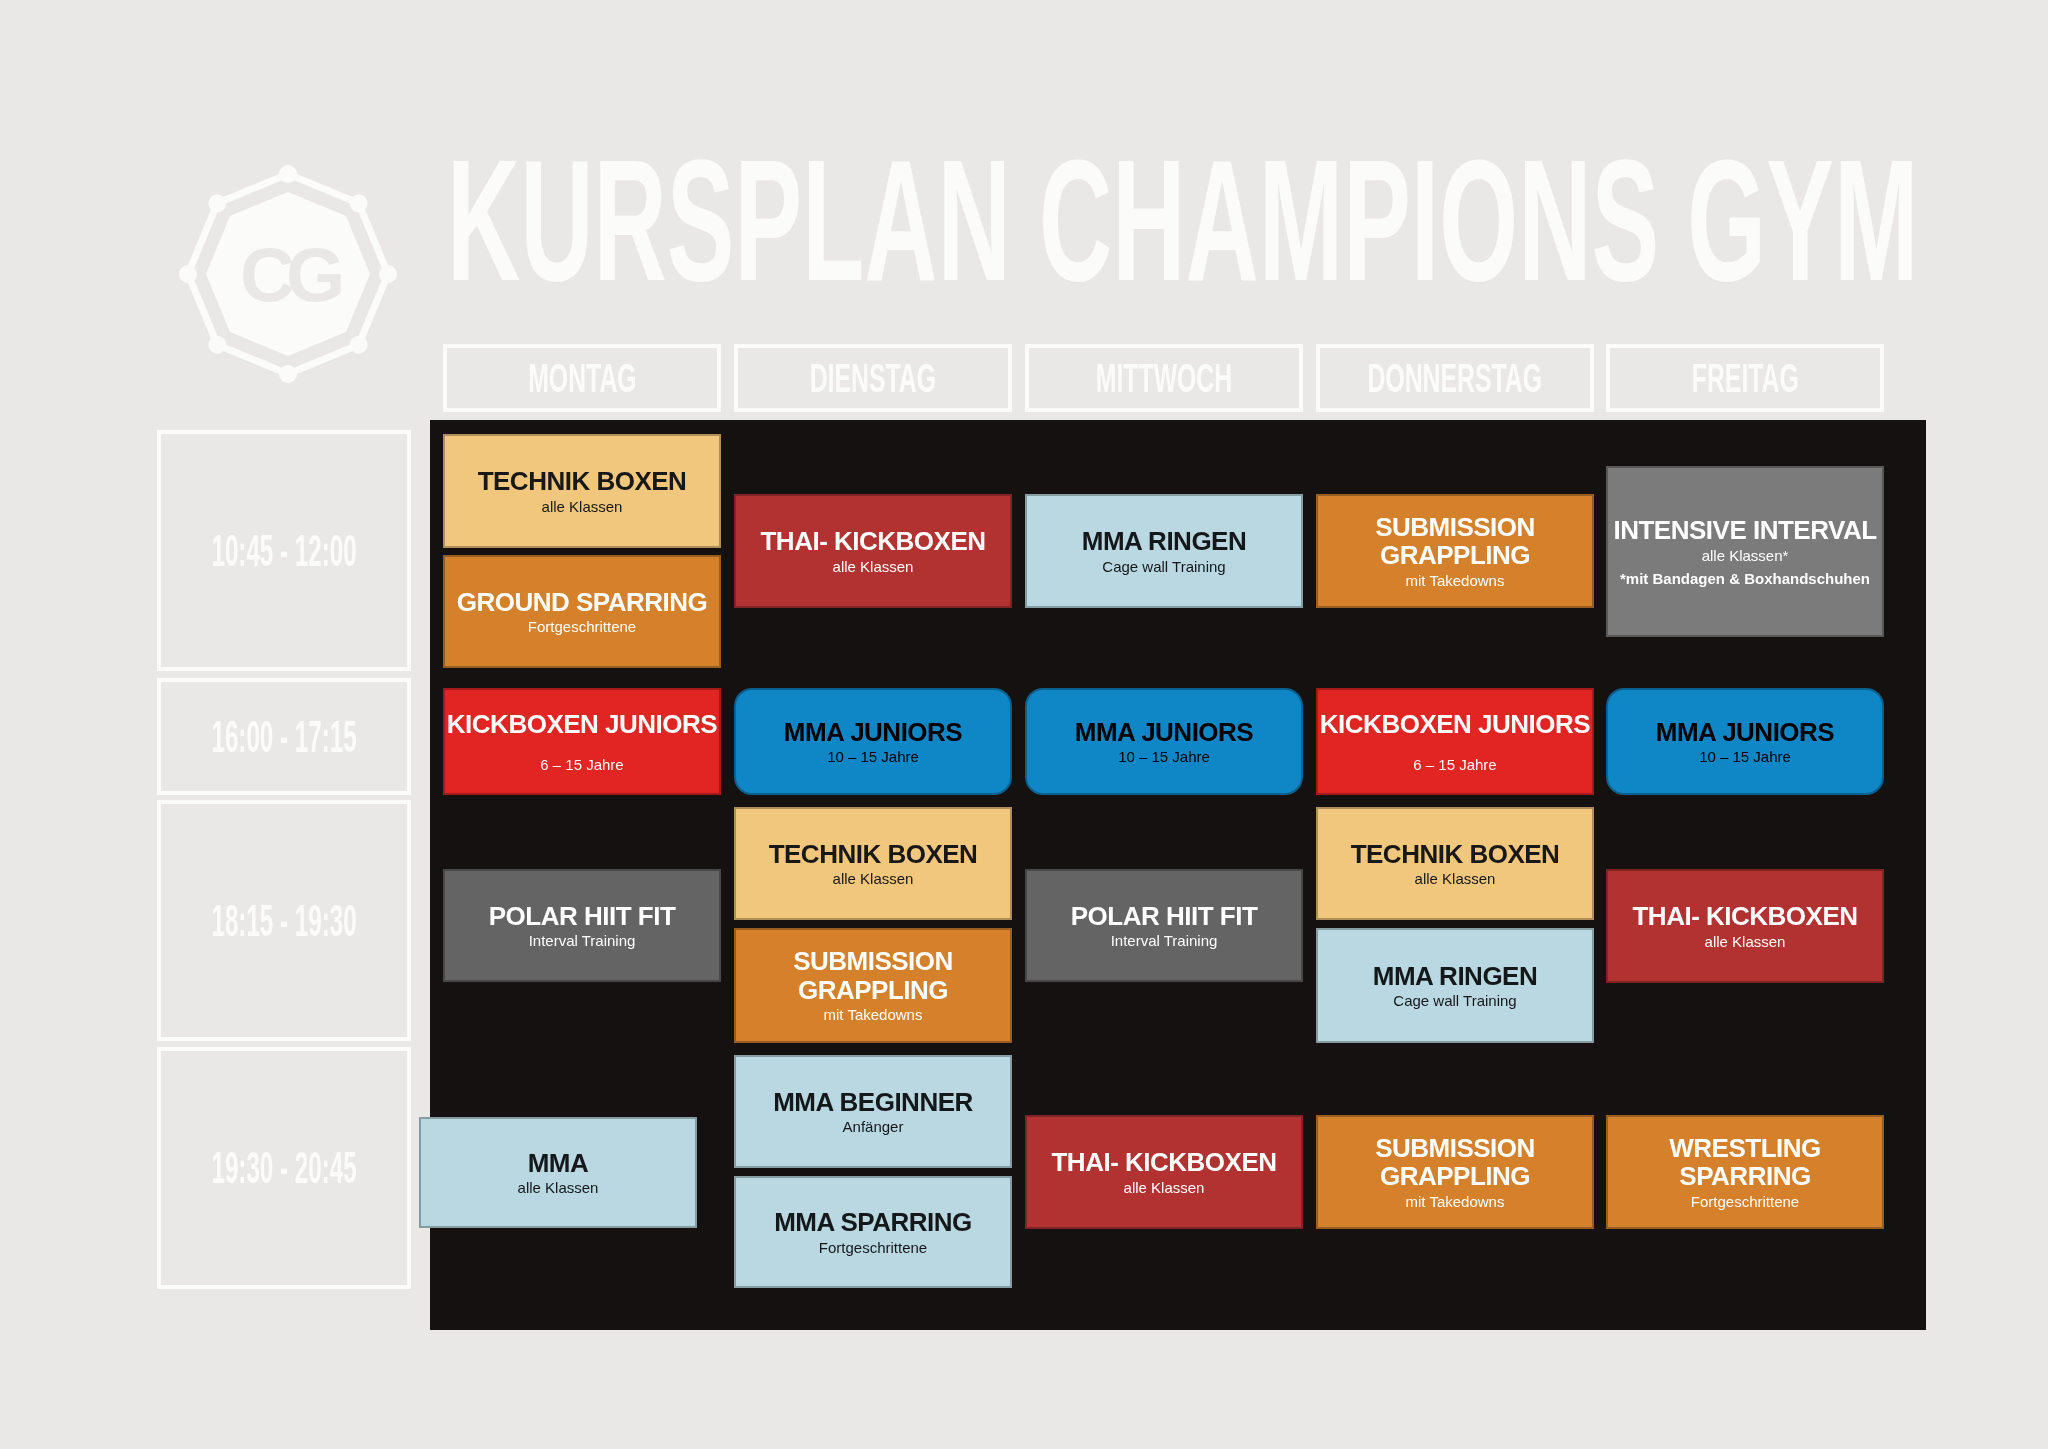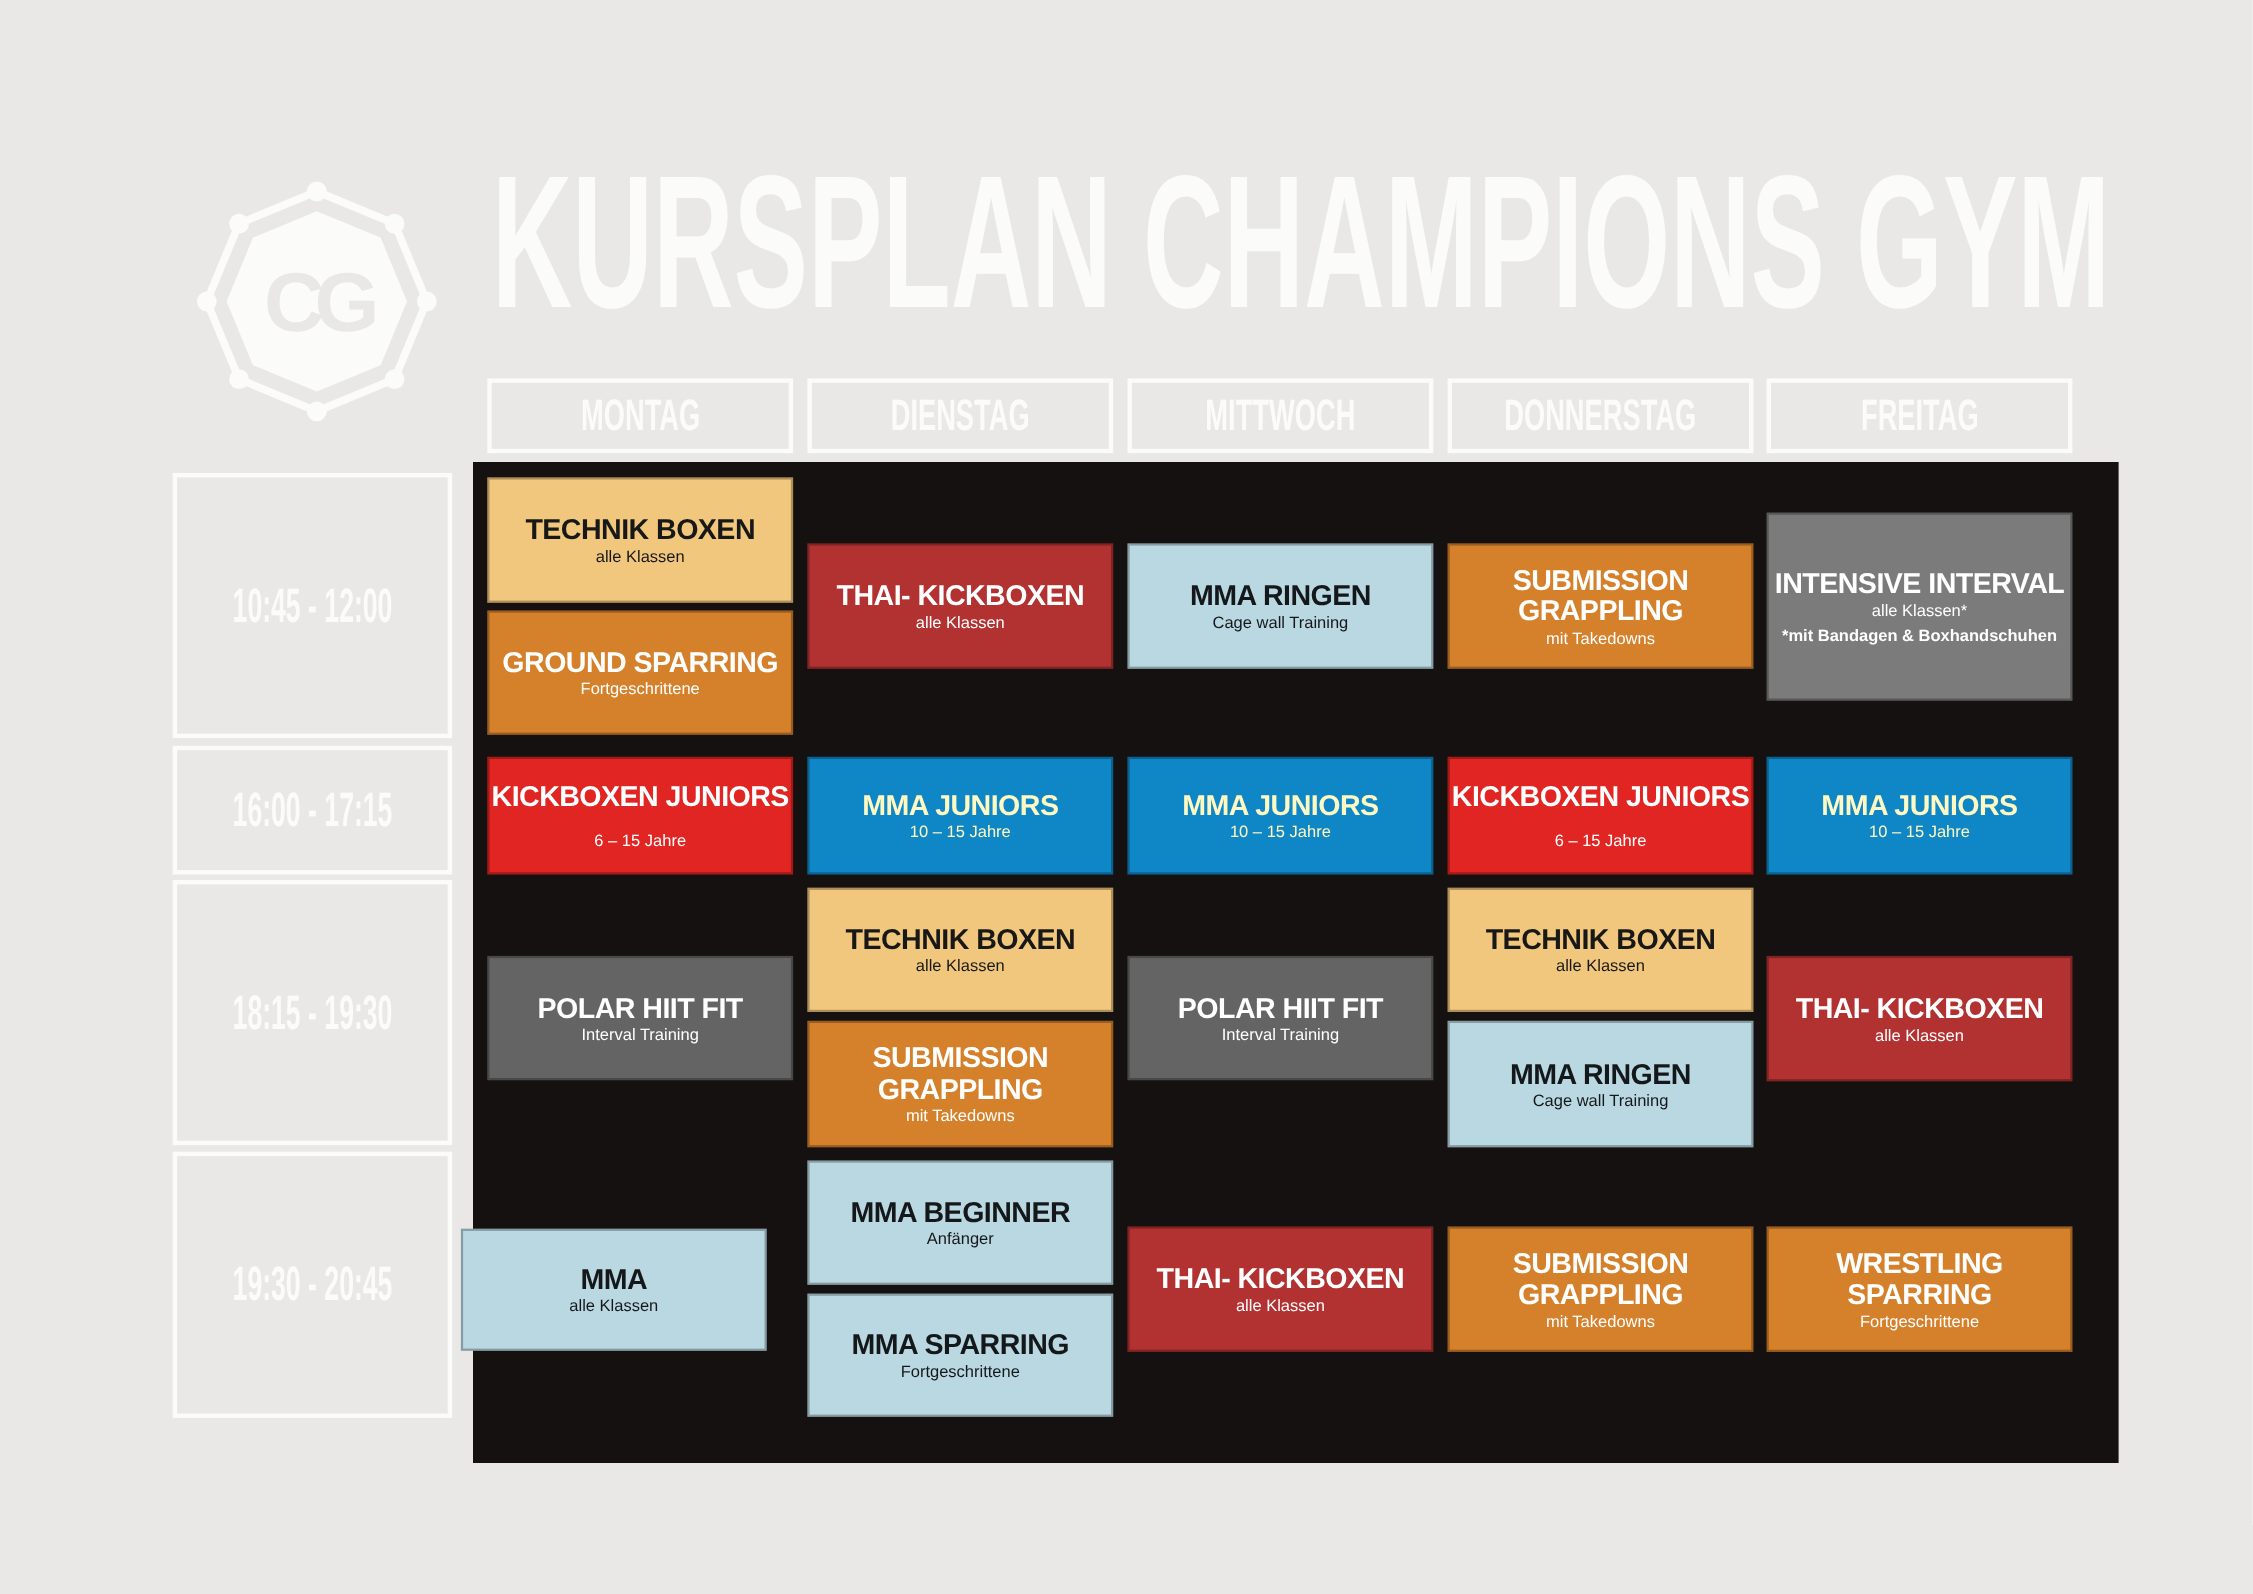--- a/index.html
+++ b/index.html
@@ -43,21 +43,21 @@
   }
   .cell-title{font-weight:700;font-size:26px;line-height:1.1;letter-spacing:-0.5px;white-space:nowrap;}
   .cell.wrap .cell-title{white-space:normal;}
   .cell-sub{font-weight:400;font-size:15px;line-height:1.15;margin-top:2px;}
   .cell-note{font-weight:700;font-size:15px;line-height:1.15;margin-top:6px;}
   
   .c-tan{background:var(--c-tan,#f1c77d);color:#181818;}
   .c-orange{background:var(--c-orange,#d5812b);color:#fff;}
   .c-darkred{background:var(--c-dark_red,#b13231);color:#fff;}
   .c-red{background:var(--c-bright_red,#e02522);color:#fff;gap:16px;}
-  .c-blue{background:var(--c-blue,#0f86c5);color:#fef9c3;}
+  .c-blue{background:var(--c-blue,#0f86c5);color:#000000;border-radius:18px;}
   .c-lightblue{background:var(--c-light_blue,#bad8e2);color:#15181a;}
   .c-gray{background:var(--c-dark_gray,#646464);color:#fff;}
   .c-graylight{background:var(--c-medium_gray,#7b7b7b);color:#fff;}
 </style>
 </head>
 <body>
 
 <div class="canvas">
 
   <svg class="logo" viewBox="-120 -120 240 240">

